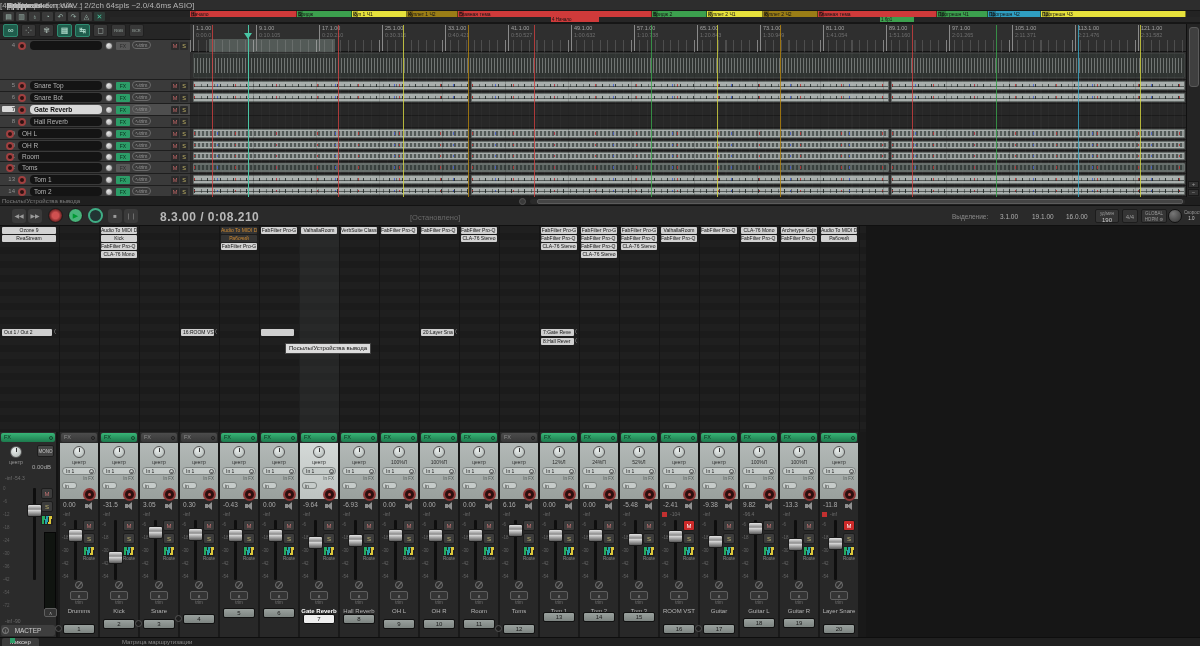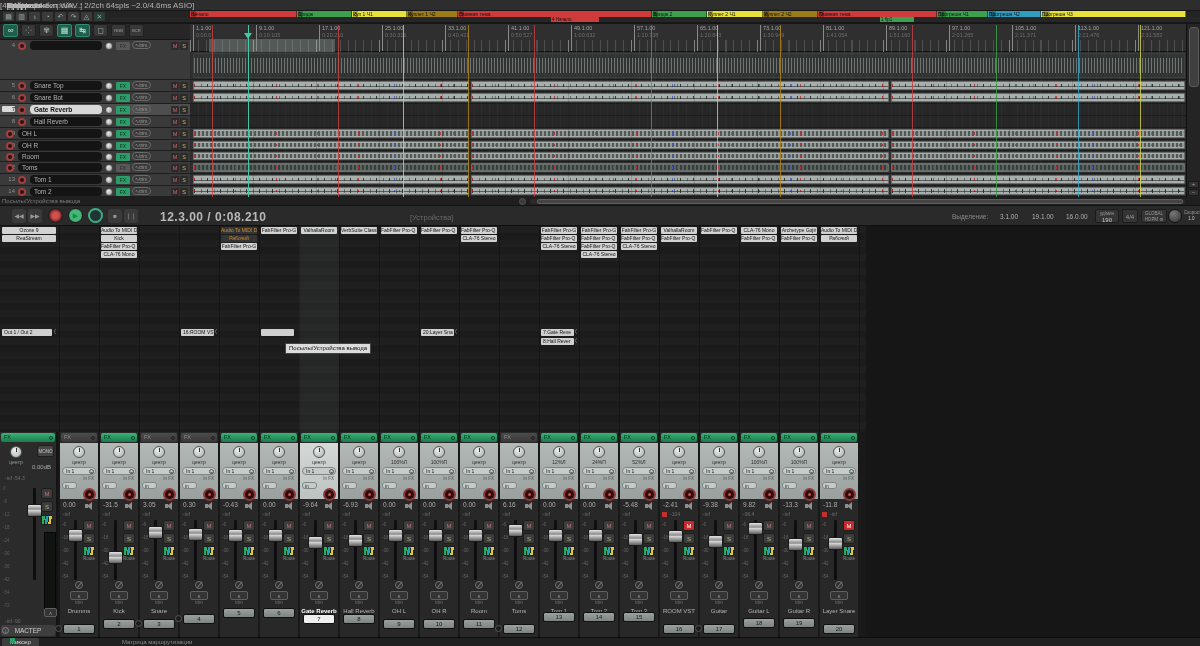--- a/index.html
+++ b/index.html
@@ -525,22 +525,22 @@
       <div class="hthumb"></div>
     </div>
   <div id="transport">
       <div class="tbtn" style="left: 12px;">◀◀</div>
       <div class="tbtn" style="left: 28px;">▶▶</div>
       <div class="tcirc rec" style="left: 48px;"></div>
       <div class="tcirc play" style="left: 68px;">▶</div>
       <div class="tcirc loop" style="left: 88px;"></div>
       <div class="tbtn" style="left: 108px;">■</div>
       <div class="tbtn" style="left: 124px;">❘❘</div>
-      <div class="ttime" style="left: 160px;">12.3.00 / 0:08.210</div>
-      <div class="tstat" style="left: 410px;">[Устройства]</div>
+      <div class="ttime" style="left: 160px;">8.3.00 / 0:08.210</div>
+      <div class="tstat" style="left: 410px;">[Остановлено]</div>
       <div class="tsel" style="left: 952px;">Выделение:</div>
       <div class="tval" style="left: 1000px;">3.1.00</div>
       <div class="tval" style="left: 1032px;">19.1.00</div>
       <div class="tval" style="left: 1066px;">16.0.00</div>
       <div class="tbox" style="left: 1095px; width: 24px;">
         <span style="position:static;display:block;font-size:4.5px">уд/мин</span>
         <span style="position:static;display:block;font-size:6px;color:#ccc">190</span>
       </div>
       <div class="tbox" style="left: 1122px; width: 16px; font-size: 6px; line-height: 12px;">4/4</div>
       <div class="tbox" style="left: 1141px; width: 26px;">

